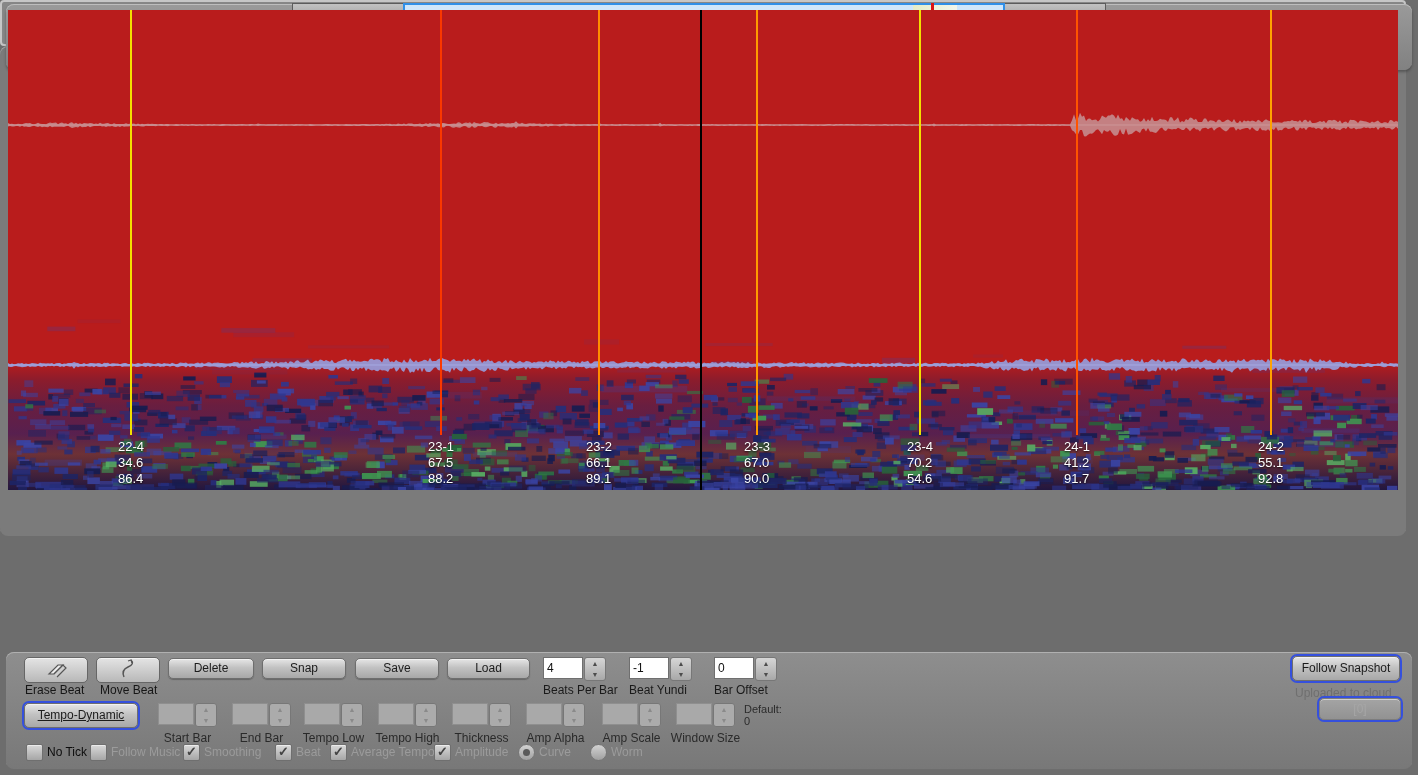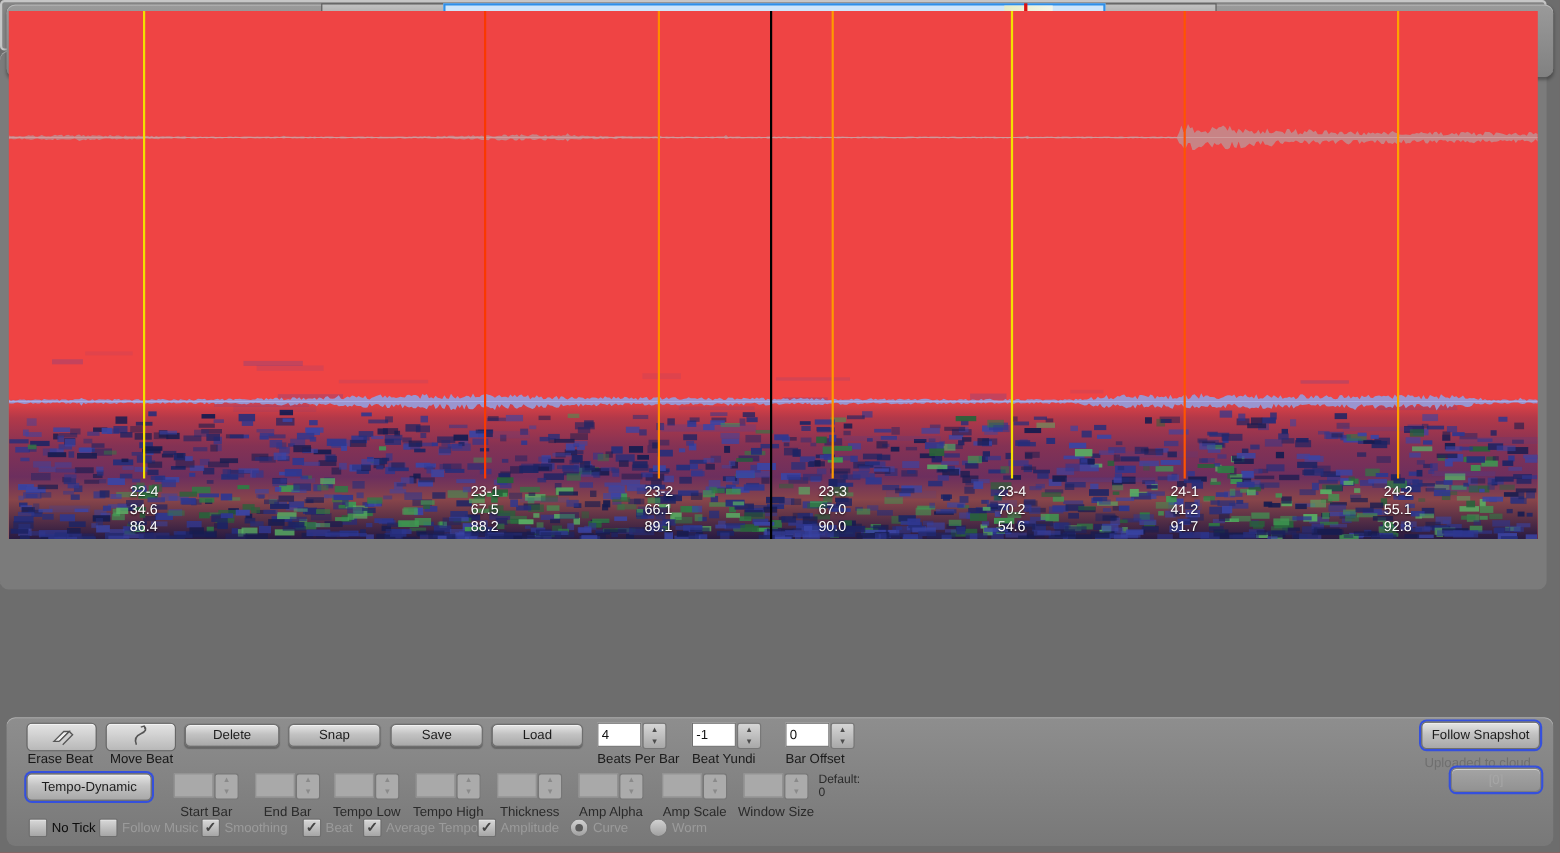--- a/index.html
+++ b/index.html
@@ -49,21 +49,21 @@
   
   #minimap-panel{left:6px;top:74px;width:1402px;height:42px;border:2px solid #c6c6c6;border-radius:4px;background:#878787;}
   #mini-bar{position:absolute;left:292px;top:3px;width:812px;height:33px;border:1px solid #5c5c5c;
       background:linear-gradient(180deg,#c2c2c2,#9b9b9b 55%,#868686);}
   #mini-box{position:absolute;left:110px;top:-1px;width:598px;height:31px;background:#cfe6fa;border:2px solid #2f8fe8;}
   #mini-sel{position:absolute;left:508px;top:0;width:44px;height:31px;background:linear-gradient(90deg,#e7edc2,#f6f7ea);opacity:.92;}
   #mini-play{position:absolute;left:526px;top:-2px;width:3px;height:35px;background:#dc1212;}
   
   #main-panel{left:6px;top:118px;width:1406px;height:490px;background:#7b7b7b;border-radius:8px;
       box-shadow:inset 0 1px 0 #a9a9a9;}
-  #spectro{position:absolute;left:8px;top:10px;width:1390px;height:480px;background:#ef4444;overflow:hidden;}
+  #spectro{position:absolute;left:8px;top:10px;width:1390px;height:480px;background:#b91c1c;overflow:hidden;}
   #spectro-base{position:absolute;left:0;top:352px;width:1390px;height:128px;
       background:linear-gradient(180deg,rgba(20,24,70,0) 0%,rgba(23,28,86,.28) 14%,rgba(26,32,100,.5) 34%,
       rgba(28,34,110,.62) 56%,rgba(34,70,80,.5) 72%,rgba(17,21,66,.9) 100%);}
   #spectro svg{position:absolute;left:0;top:0;}
   .beat-line{position:absolute;top:0;width:2px;height:425px;}
   .beat-label{position:absolute;top:429px;transform:translateX(-50%);color:#fff;font-size:13px;
       line-height:16px;text-align:left;text-shadow:0 1px 2px rgba(0,0,0,.8);white-space:nowrap;}
   #playhead{position:absolute;top:0;width:2px;height:480px;background:#000;}
   
   #status-bar{left:6px;top:610px;width:1406px;height:40px;position:absolute;background:#8d8d8d;border-radius:3px;}
@@ -91,21 +91,21 @@
       border:1px solid #777;border-radius:3px;}
   .spin-up,.spin-down{height:50%;font-size:7px;text-align:center;color:#4c4c4c;line-height:11px;}
   .spin-btns.dis{background:#ababab;}
   .spin-btns.dis .spin-up,.spin-btns.dis .spin-down{color:#8a8a8a;}
   .spin-label{position:absolute;font-size:12px;color:#1a1a1a;white-space:nowrap;}
   .spin-label.dim{color:#2a2a2a;}
   #share-btn{left:1286px;top:4px;width:106px;height:23px;line-height:23px;}
   #uploaded-note{position:absolute;left:1289px;top:34px;font-size:12px;color:#6f6f6f;}
   #cloud-btn{left:1313px;top:46px;width:80px;height:20px;line-height:20px;background:linear-gradient(180deg,#a4a4a4,#929292);
       color:#a6a6a6;border:1px solid #7d7d7d;}
-  #tempo-dynamic-btn{left:18px;top:51px;width:112px;height:23px;line-height:23px;}
+  #tempo-dynamic-btn{left:18px;top:51px;width:112px;height:23px;line-height:23px;text-decoration:underline;}
   #default-label{position:absolute;left:738px;top:51px;font-size:11px;color:#2b2b2b;}
   #default-value{position:absolute;left:738px;top:63px;font-size:11px;color:#2b2b2b;}
 </style>
 </head>
 <body>
 
 <div id="app">
 
   <div class="panel" id="header-panel">
     <div id="tabs">

